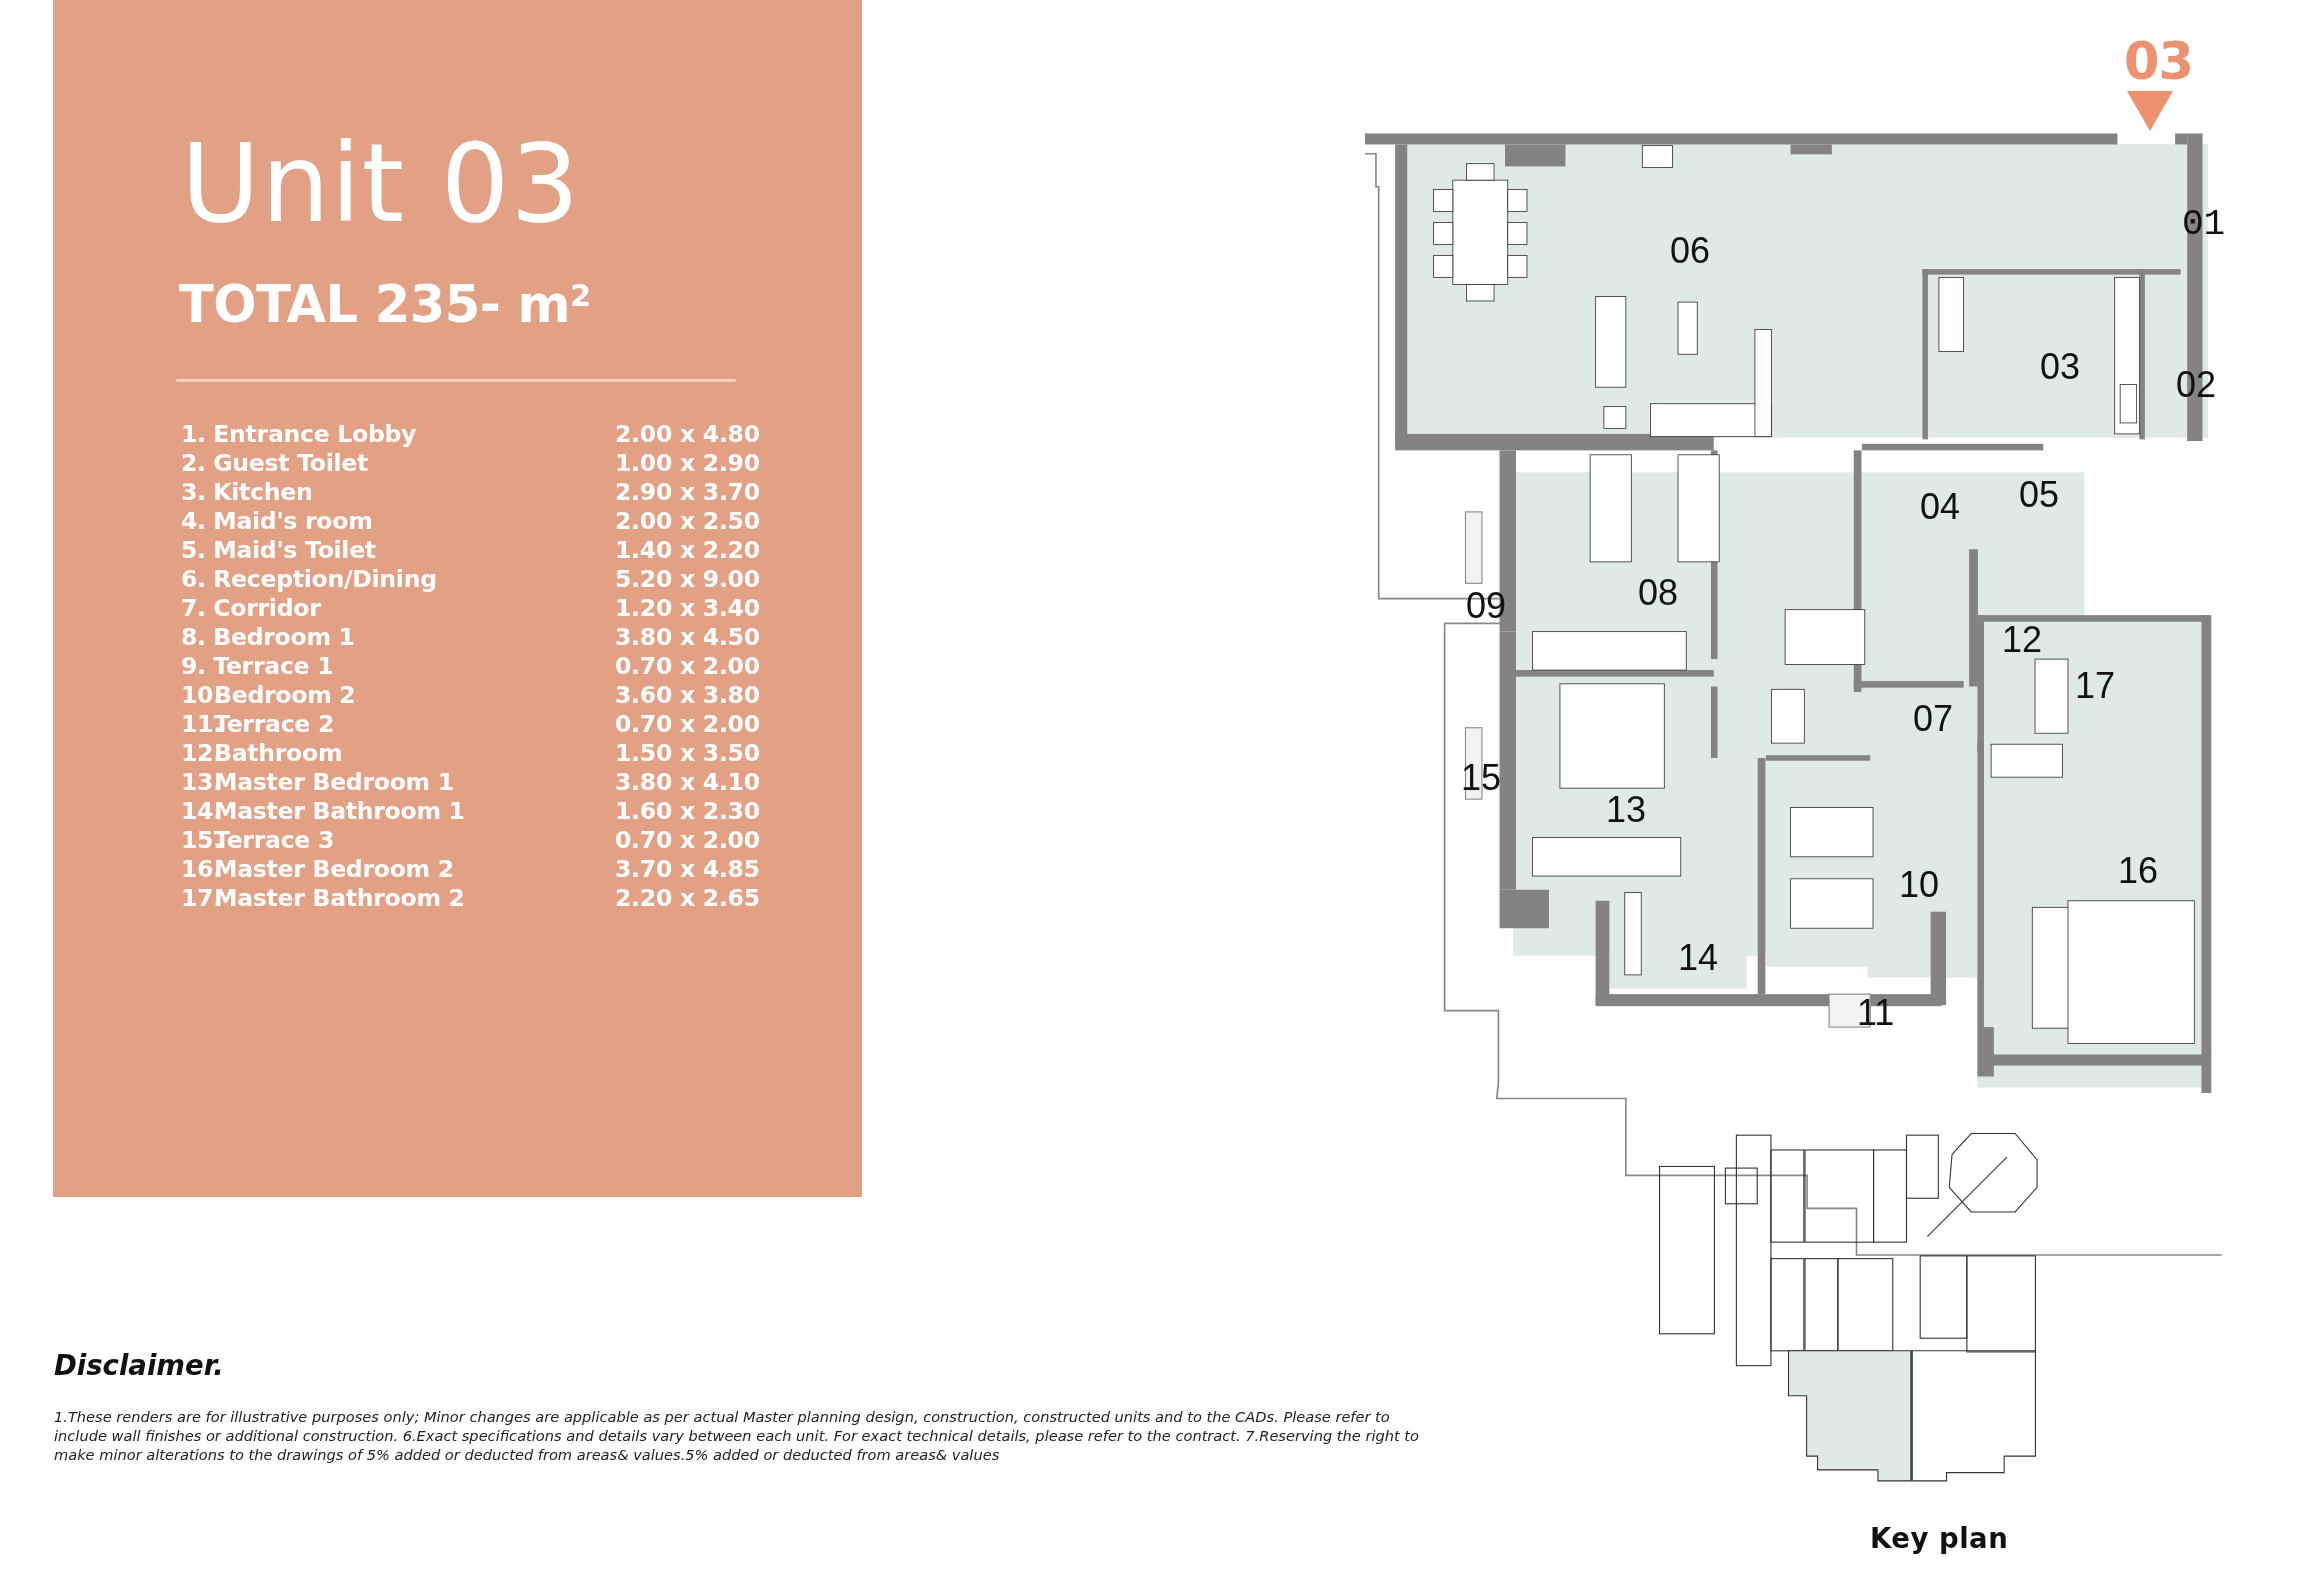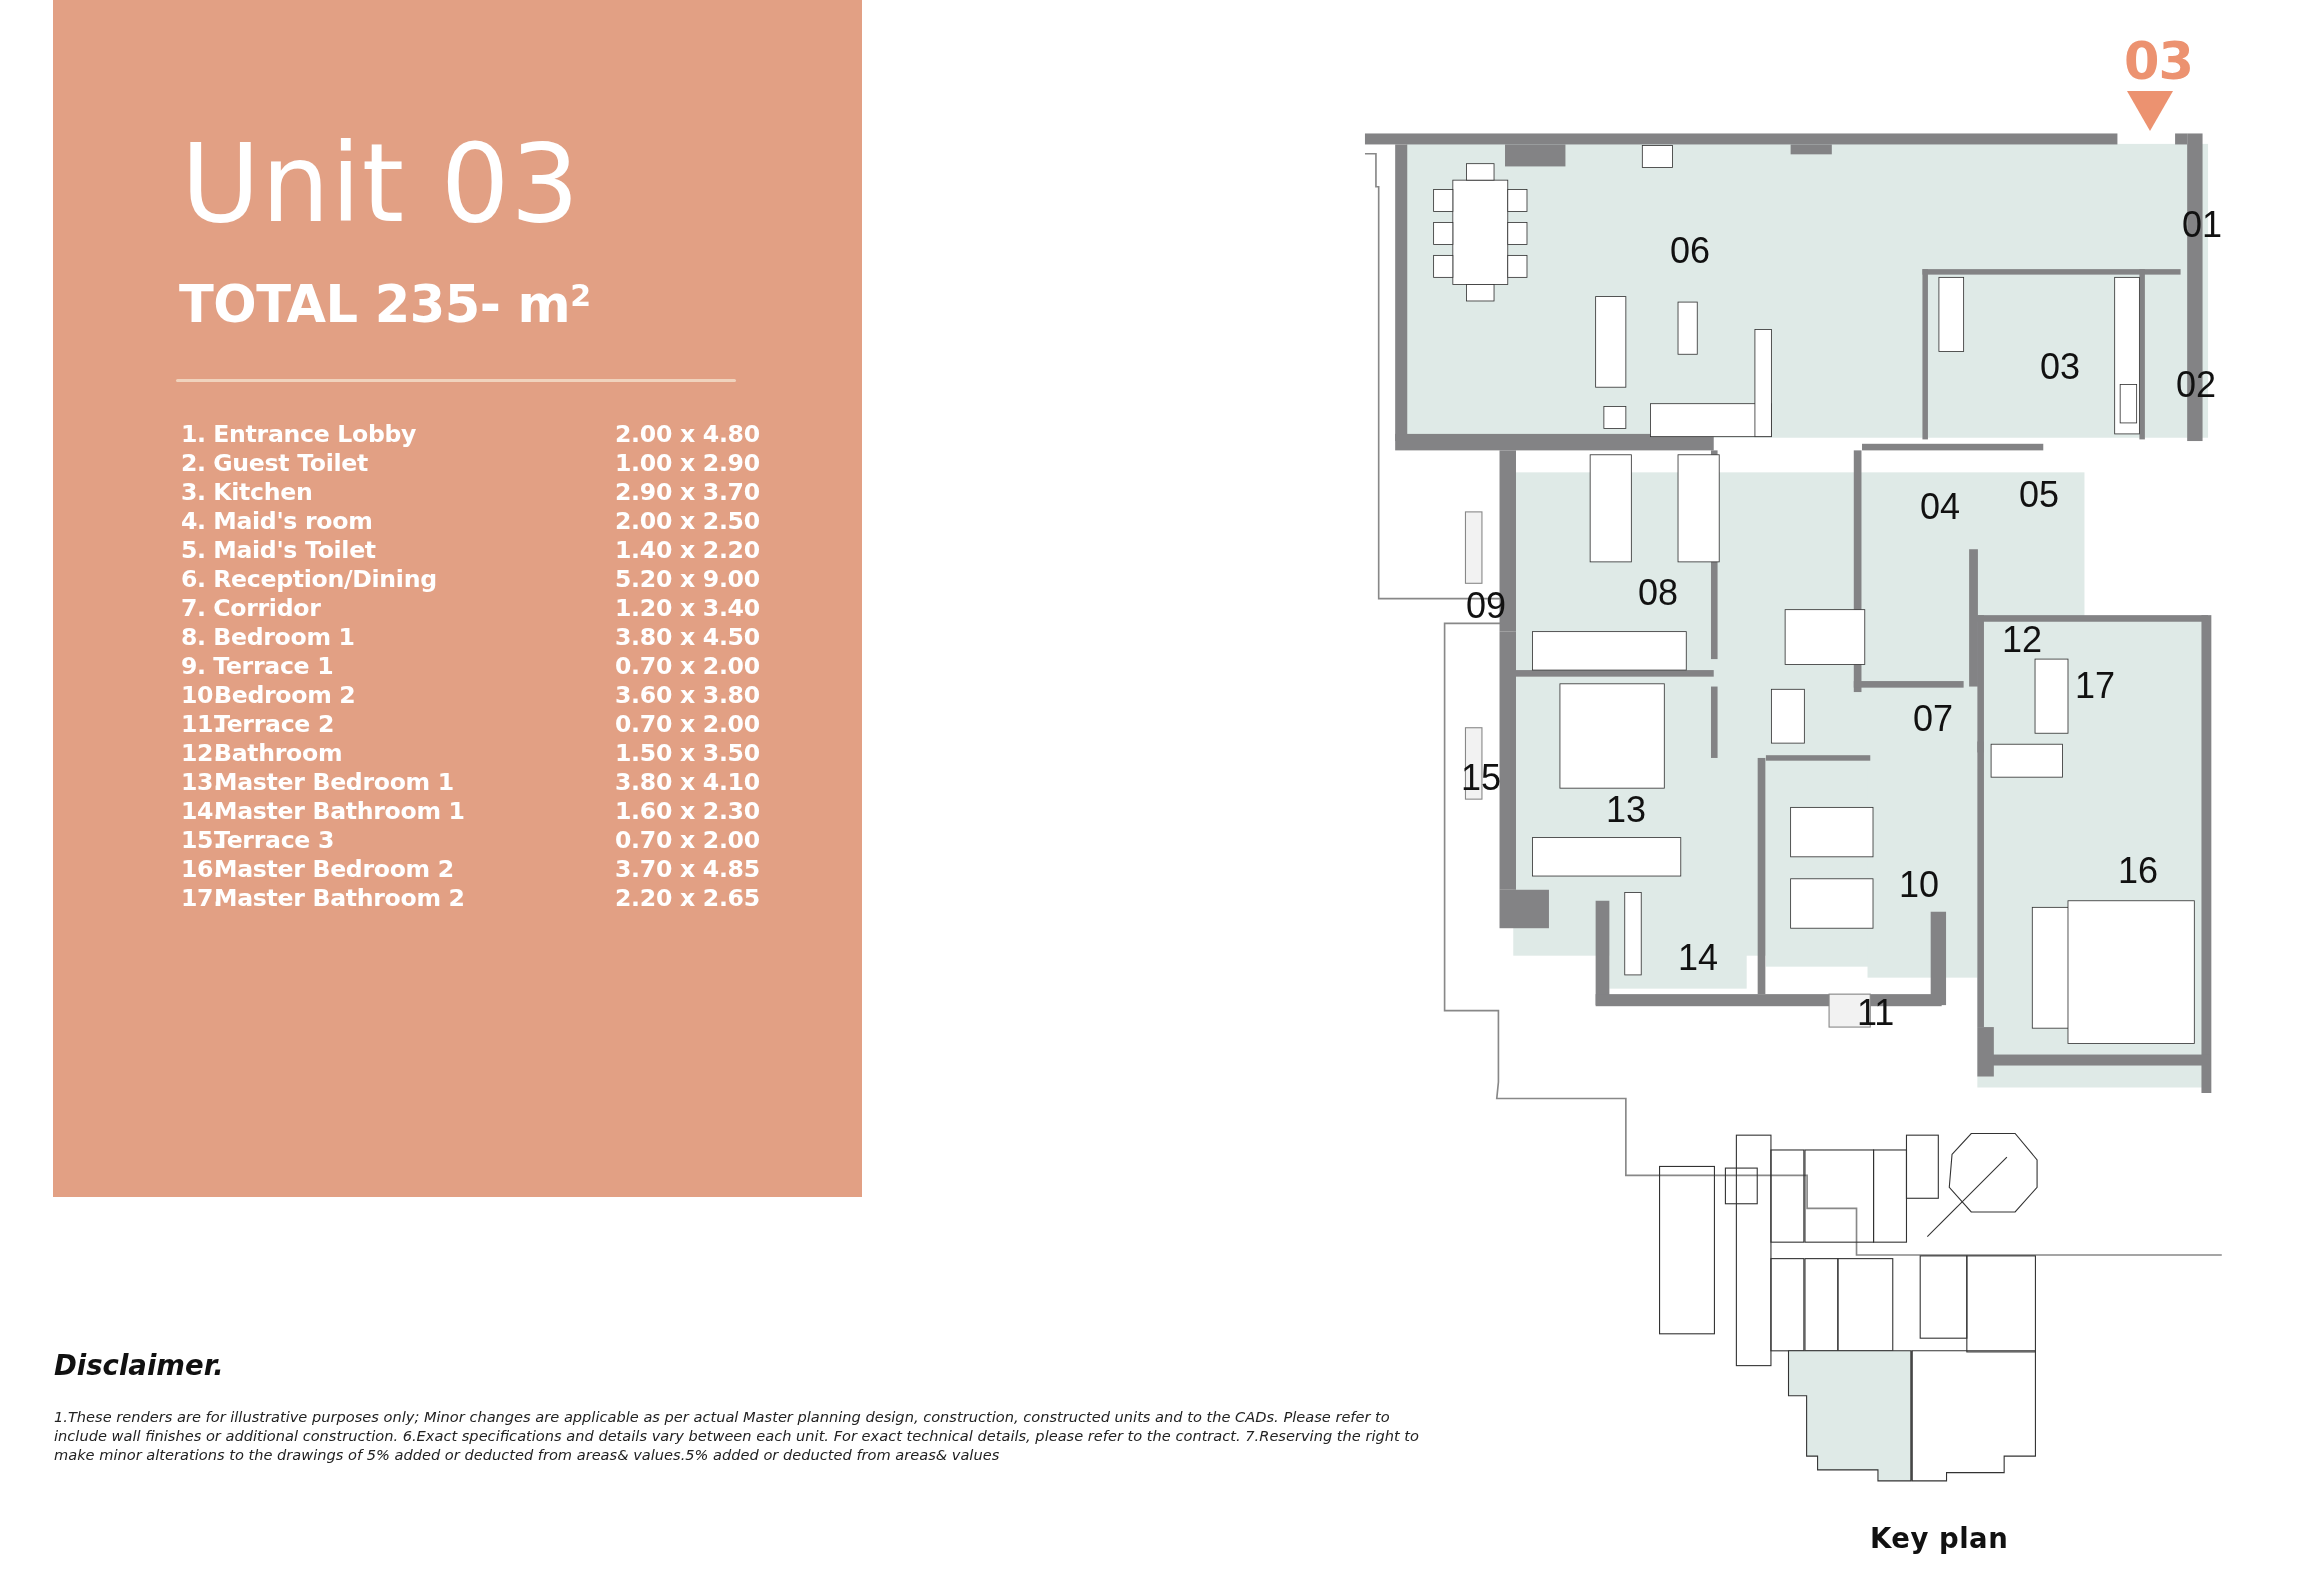--- a/index.html
+++ b/index.html
@@ -216,21 +216,21 @@
     <rect x="2958" y="1625" width="30" height="150"></rect>
   </g>
 
   <g fill="#f2f2f2" stroke="#888" stroke-width="2">
     <rect x="2668" y="932" width="30" height="130"></rect>
     <rect x="2668" y="1325" width="30" height="130"></rect>
     <rect x="3330" y="1810" width="75" height="60"></rect>
   </g>
 </svg>
 
-<div class="room-label" style="left:2182px;top:207px;">01</div>
+<div class="room-label" style="left:2182px;top:207px;font-family:Liberation Mono, monospace;">01</div>
 <div class="room-label" style="left:2176px;top:367px;">02</div>
 <div class="room-label" style="left:2040px;top:349px;">03</div>
 <div class="room-label" style="left:1920px;top:489px;">04</div>
 <div class="room-label" style="left:2019px;top:477px;">05</div>
 <div class="room-label" style="left:1670px;top:233px;">06</div>
 <div class="room-label" style="left:1913px;top:701px;">07</div>
 <div class="room-label" style="left:1638px;top:575px;">08</div>
 <div class="room-label" style="left:1466px;top:548px;margin-top:40px;">09</div>
 <div class="room-label" style="left:1899px;top:867px;">10</div>
 <div class="room-label" style="left:1857px;top:995px;">11</div>

